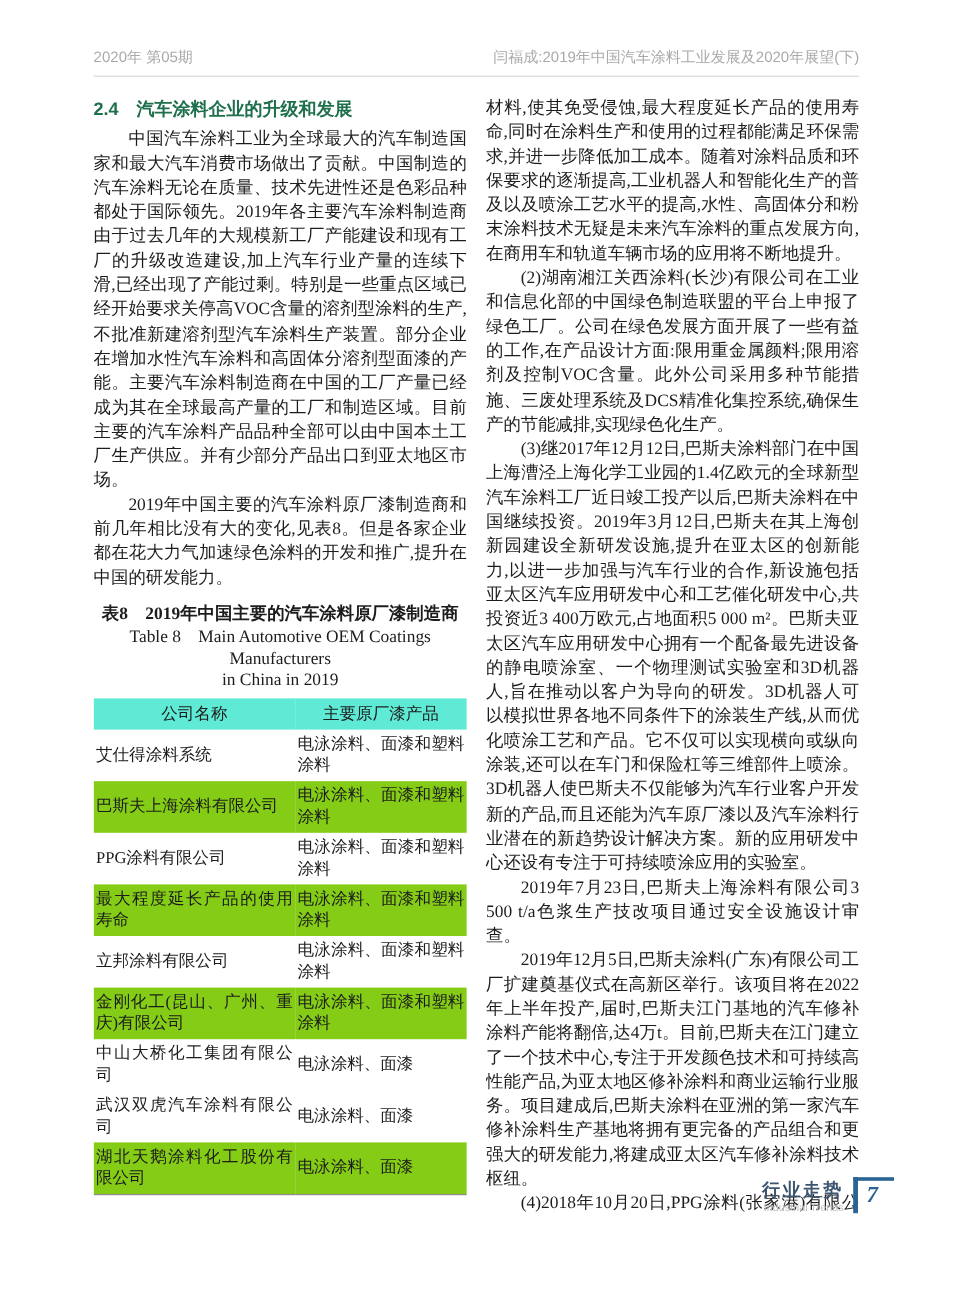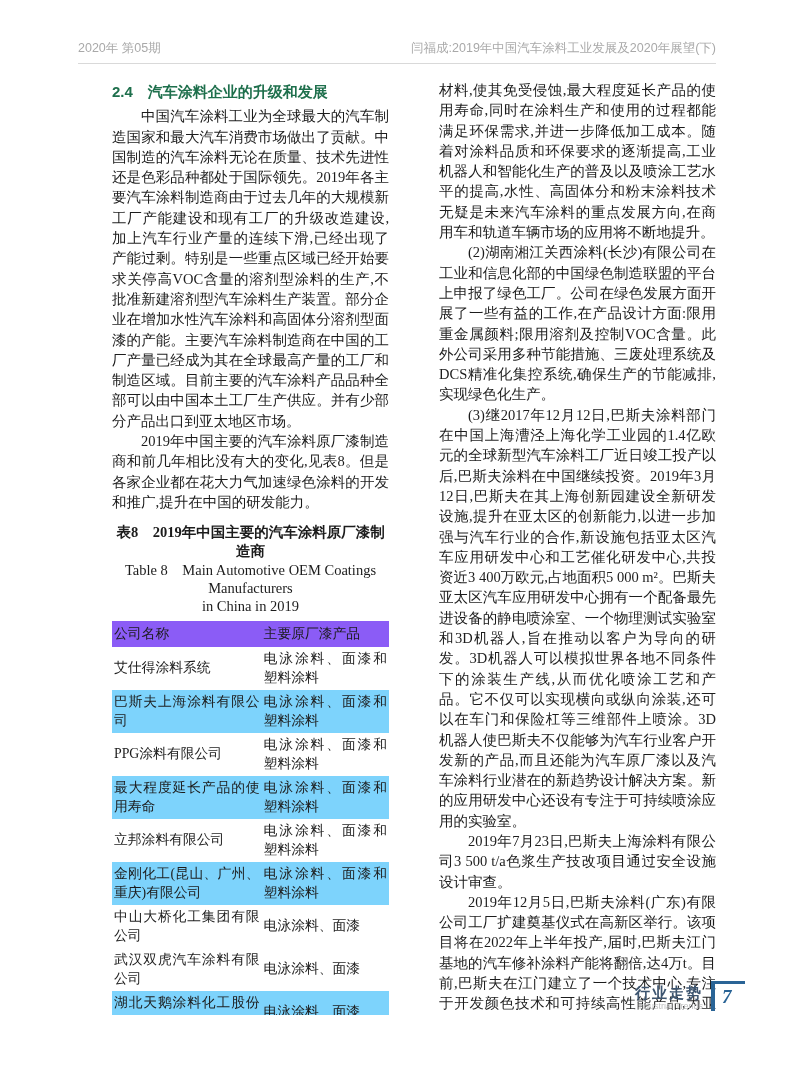--- a/index.html
+++ b/index.html
@@ -21,21 +21,20 @@
   }
   
   .columns{
     position:absolute;left:78px;top:80px;width:638px;height:935px;
     display:flex;gap:16px;
   }
   .col{width:311px;overflow:hidden;}
   .body-text{
     font-size:14.5px;line-height:20.3px;text-align:justify;
     letter-spacing:0;
-    margin-left:34px;
   }
   .body-text p{margin:0;text-indent:2em;}
   .body-text p.no-indent{text-indent:0;}
   .section-heading{
     font-size:15px;font-weight:bold;color:#1e6f4c;
     margin:2px 0 4px 0;
     font-family:"Liberation Sans","DejaVu Sans",sans-serif;
   }
   
   .tbl-caption-zh{
@@ -45,28 +44,28 @@
   .tbl-caption-en{
     text-align:center;font-weight:normal;font-size:14.5px;line-height:18px;
     font-family:"Liberation Serif","DejaVu Serif",serif;
   }
   table.oem{
     width:100%;border-collapse:collapse;margin-top:6px;margin-bottom:10px;
     border-bottom:1px solid #8a8a8a;
     font-size:13.8px;
   }
   table.oem th{
-    background:#8b5cf6;font-weight:normal;
-    padding:4px 2px;line-height:18px;
+    background:#5eead4;font-weight:normal;
+    padding:4px 2px;text-align:center;line-height:18px;
   }
   table.oem td{
     padding:3px 2px;line-height:18.5px;vertical-align:middle;
   }
   table.oem td.c1{width:54%;}
-  table.oem tr.green{background:#7dd3fc;}
+  table.oem tr.green{background:#84cc16;}
   
   .footer{
     position:absolute;right:49px;bottom:14px;
     display:flex;align-items:flex-start;gap:8px;
   }
   .footer-labels{text-align:right;padding-top:4px;}
   .footer-zh{
     font-size:15px;font-weight:bold;color:#3d5570;line-height:16px;
     font-family:"Liberation Sans","DejaVu Sans",sans-serif;letter-spacing:2px;
   }

